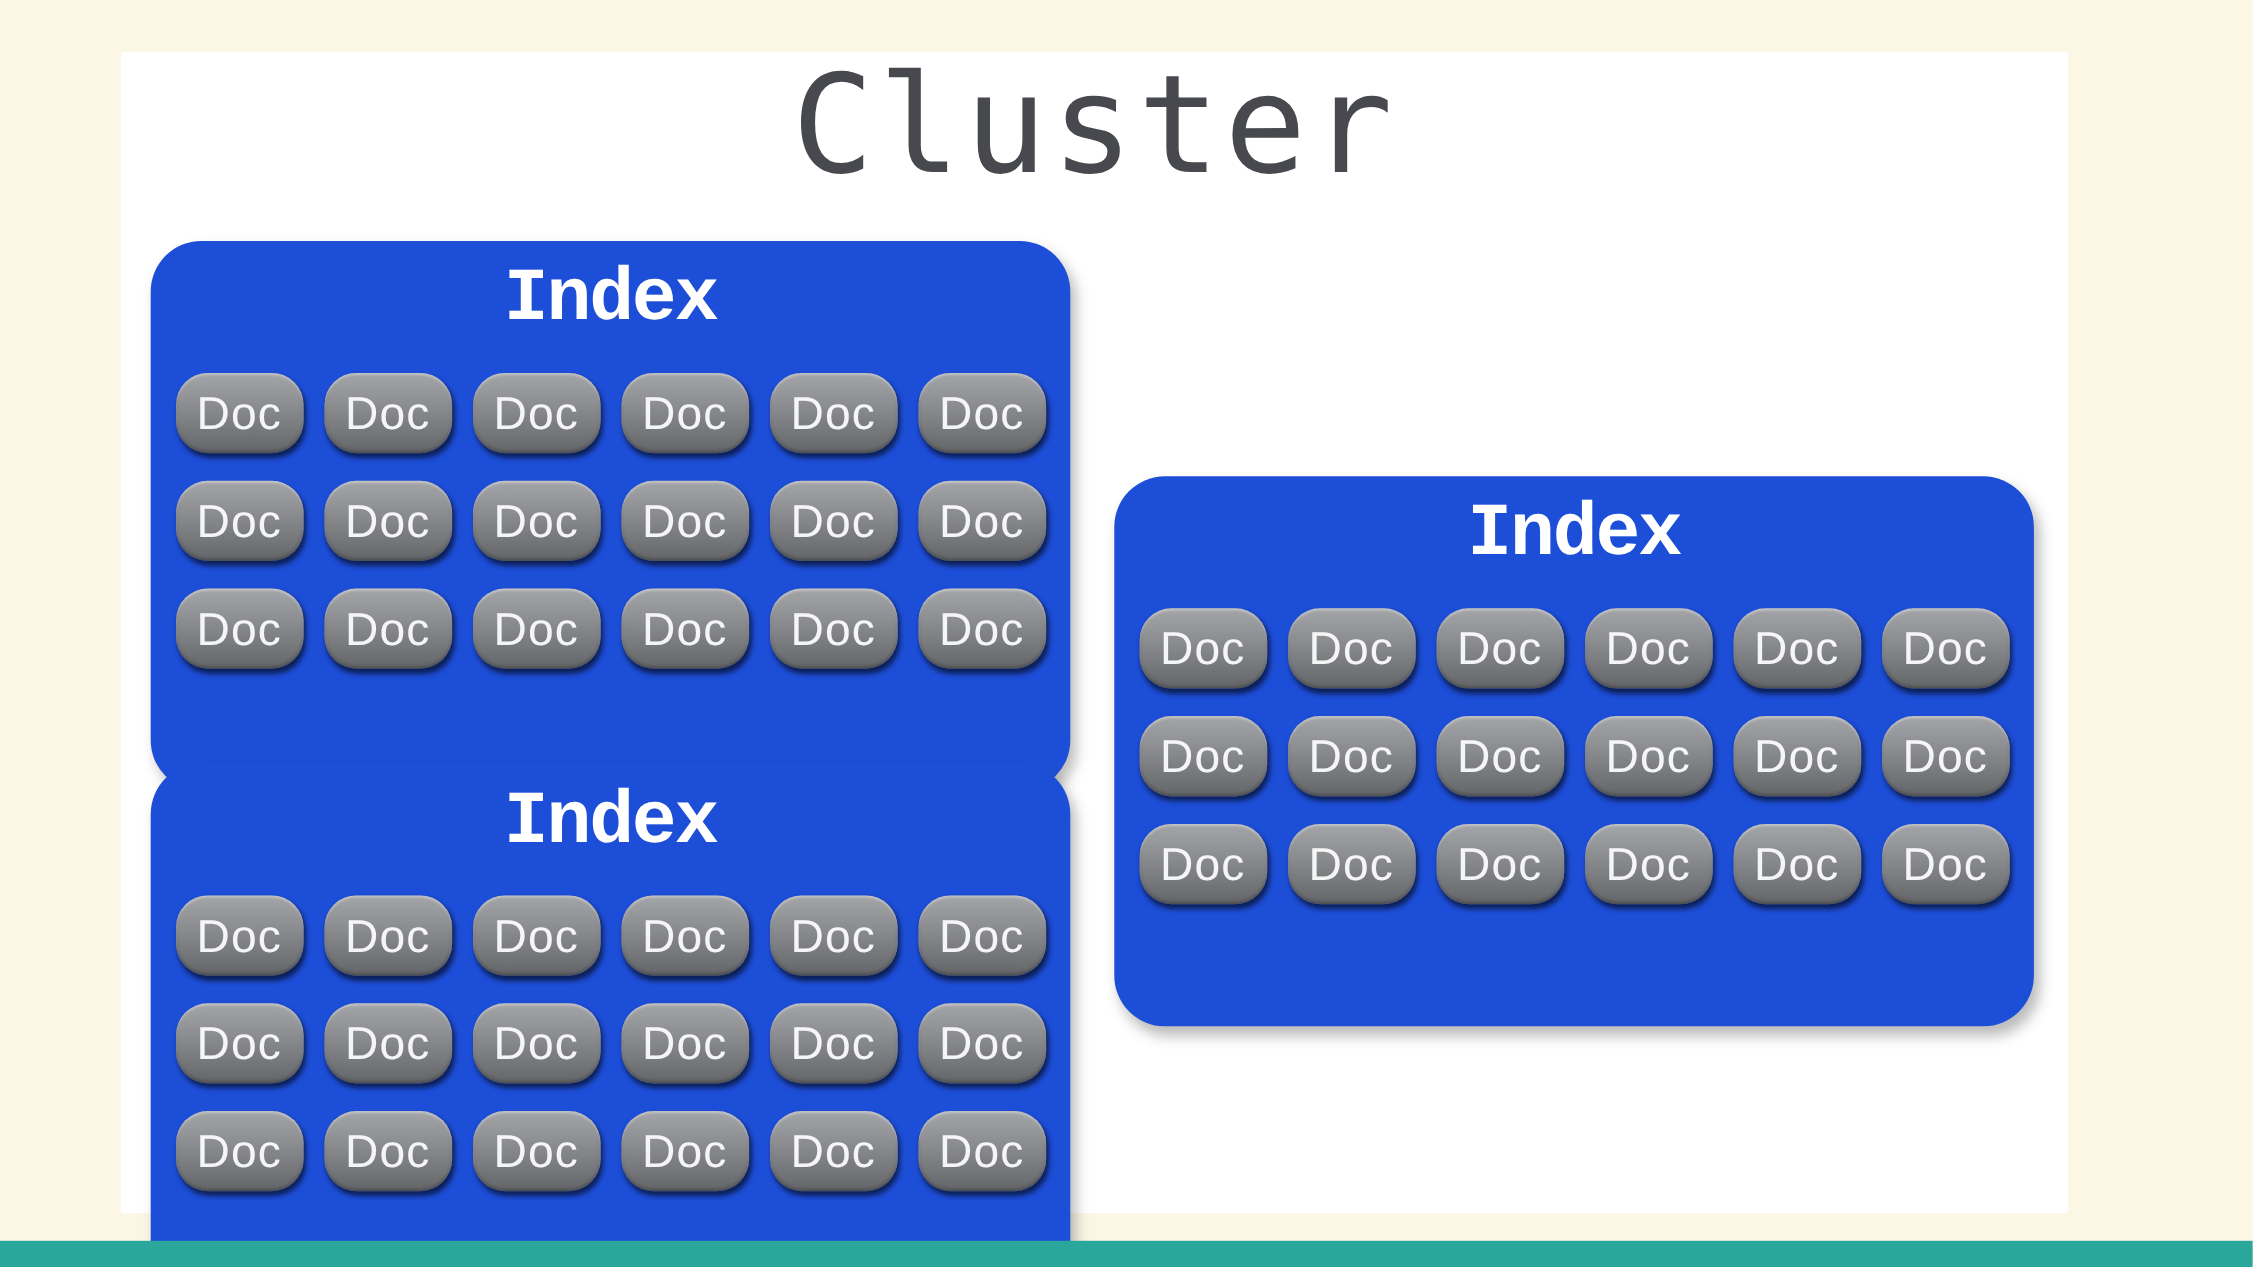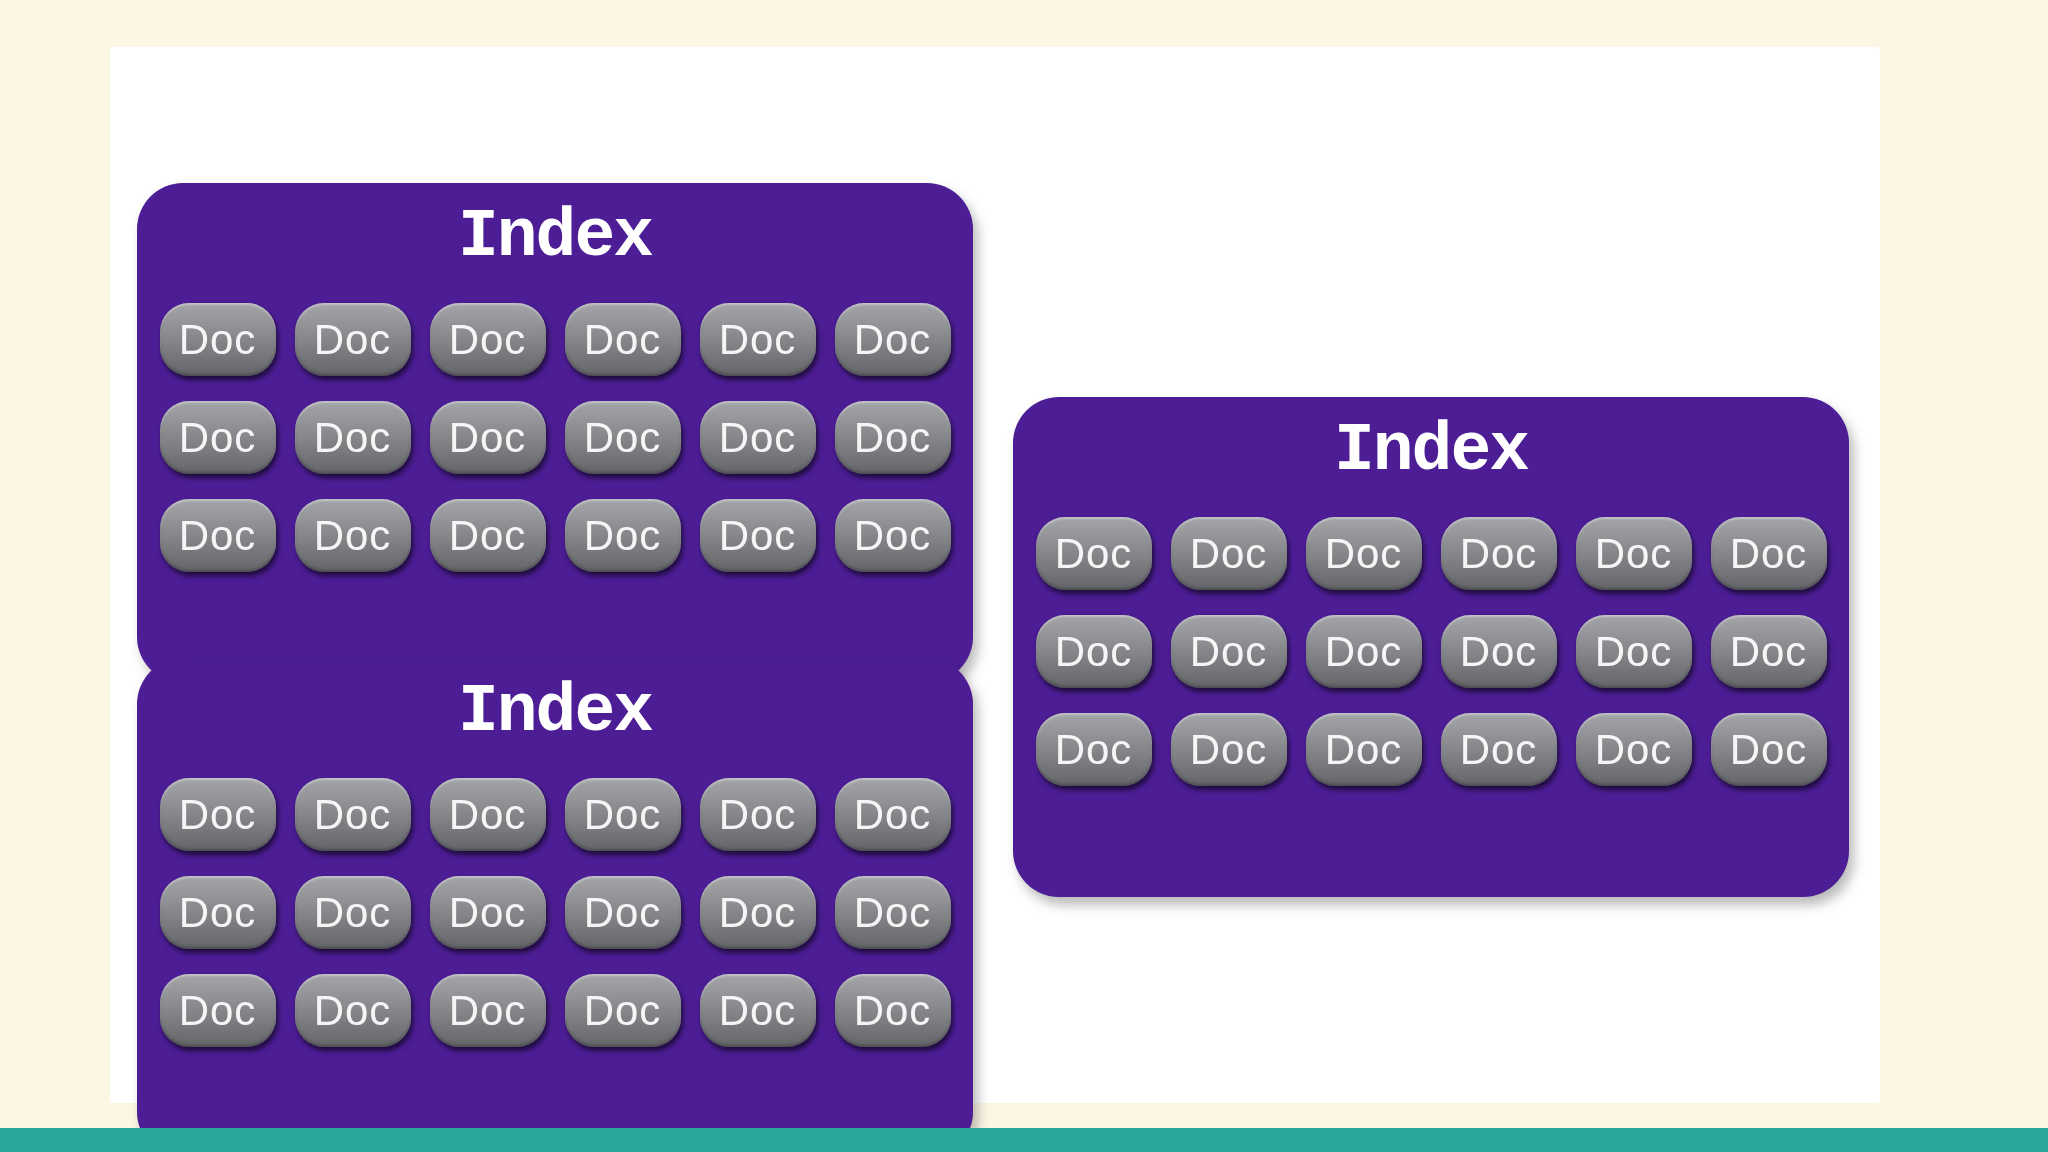--- a/index.html
+++ b/index.html
@@ -33,27 +33,28 @@
     font-size: 124px;
     line-height: 1.25;
     color: #47494E;
     letter-spacing: 4px;
     white-space: nowrap;
   }
   .index-box {
     position: absolute;
     width: 836px;
     height: 500px;
-    background: #4c1d95;
+    background: #1d4ed8;
     border-radius: 46px;
     box-shadow: 5px 8px 12px rgba(60,60,60,0.35);
     display: flex;
     flex-direction: column;
     align-items: center;
     box-sizing: border-box;
+    margin-top: 36px;
   }
   .index-box.box-1 { left: 27px;  top: 136px; }
   .index-box.box-2 { left: 27px;  top: 611px; }
   .index-box.box-3 { left: 903px; top: 350px; }
   .index-title {
     margin-top: 14px;
     height: 78px;
     display: flex;
     align-items: center;
     justify-content: center;
@@ -92,20 +93,21 @@
     top: 1128px;
     width: 2048px;
     height: 24px;
     background: #2BA69A;
   }
 </style>
 </head>
 <body>
 
 <div class="panel">
+  <div class="cluster-title">Cluster</div>
 
   <div class="index-box box-1">
     <div class="index-title">Index</div>
     <div class="doc-grid">
         <div class="doc-chip">Doc</div>
         <div class="doc-chip">Doc</div>
         <div class="doc-chip">Doc</div>
         <div class="doc-chip">Doc</div>
         <div class="doc-chip">Doc</div>
         <div class="doc-chip">Doc</div>

